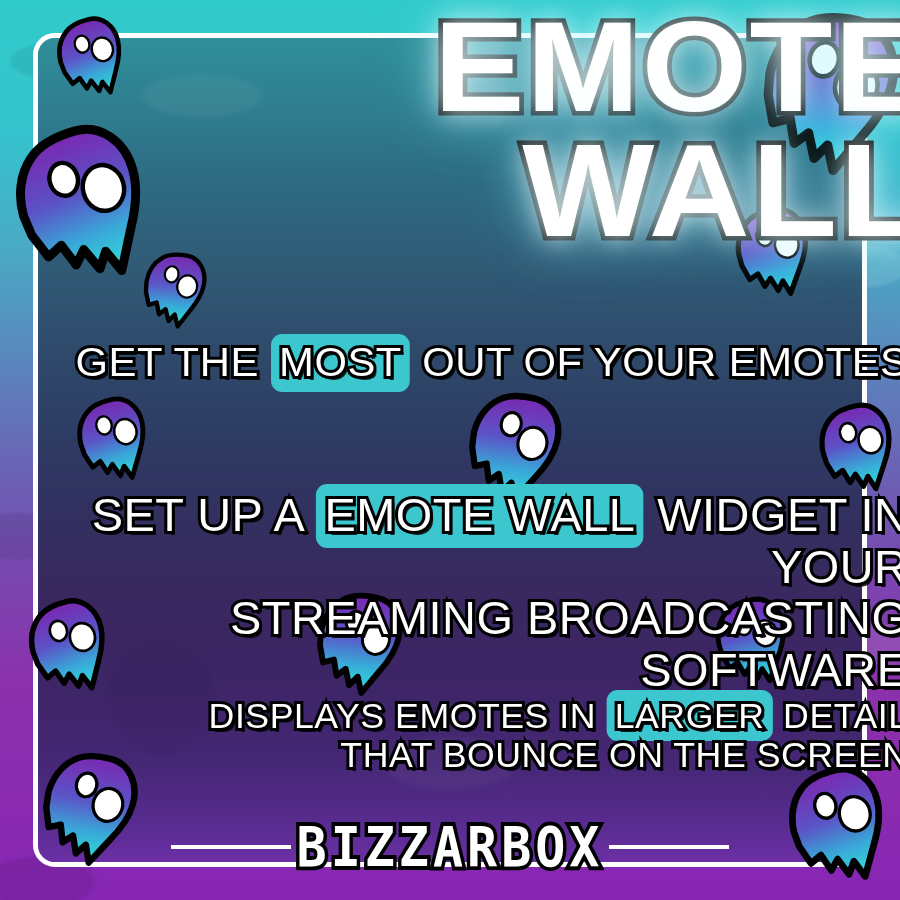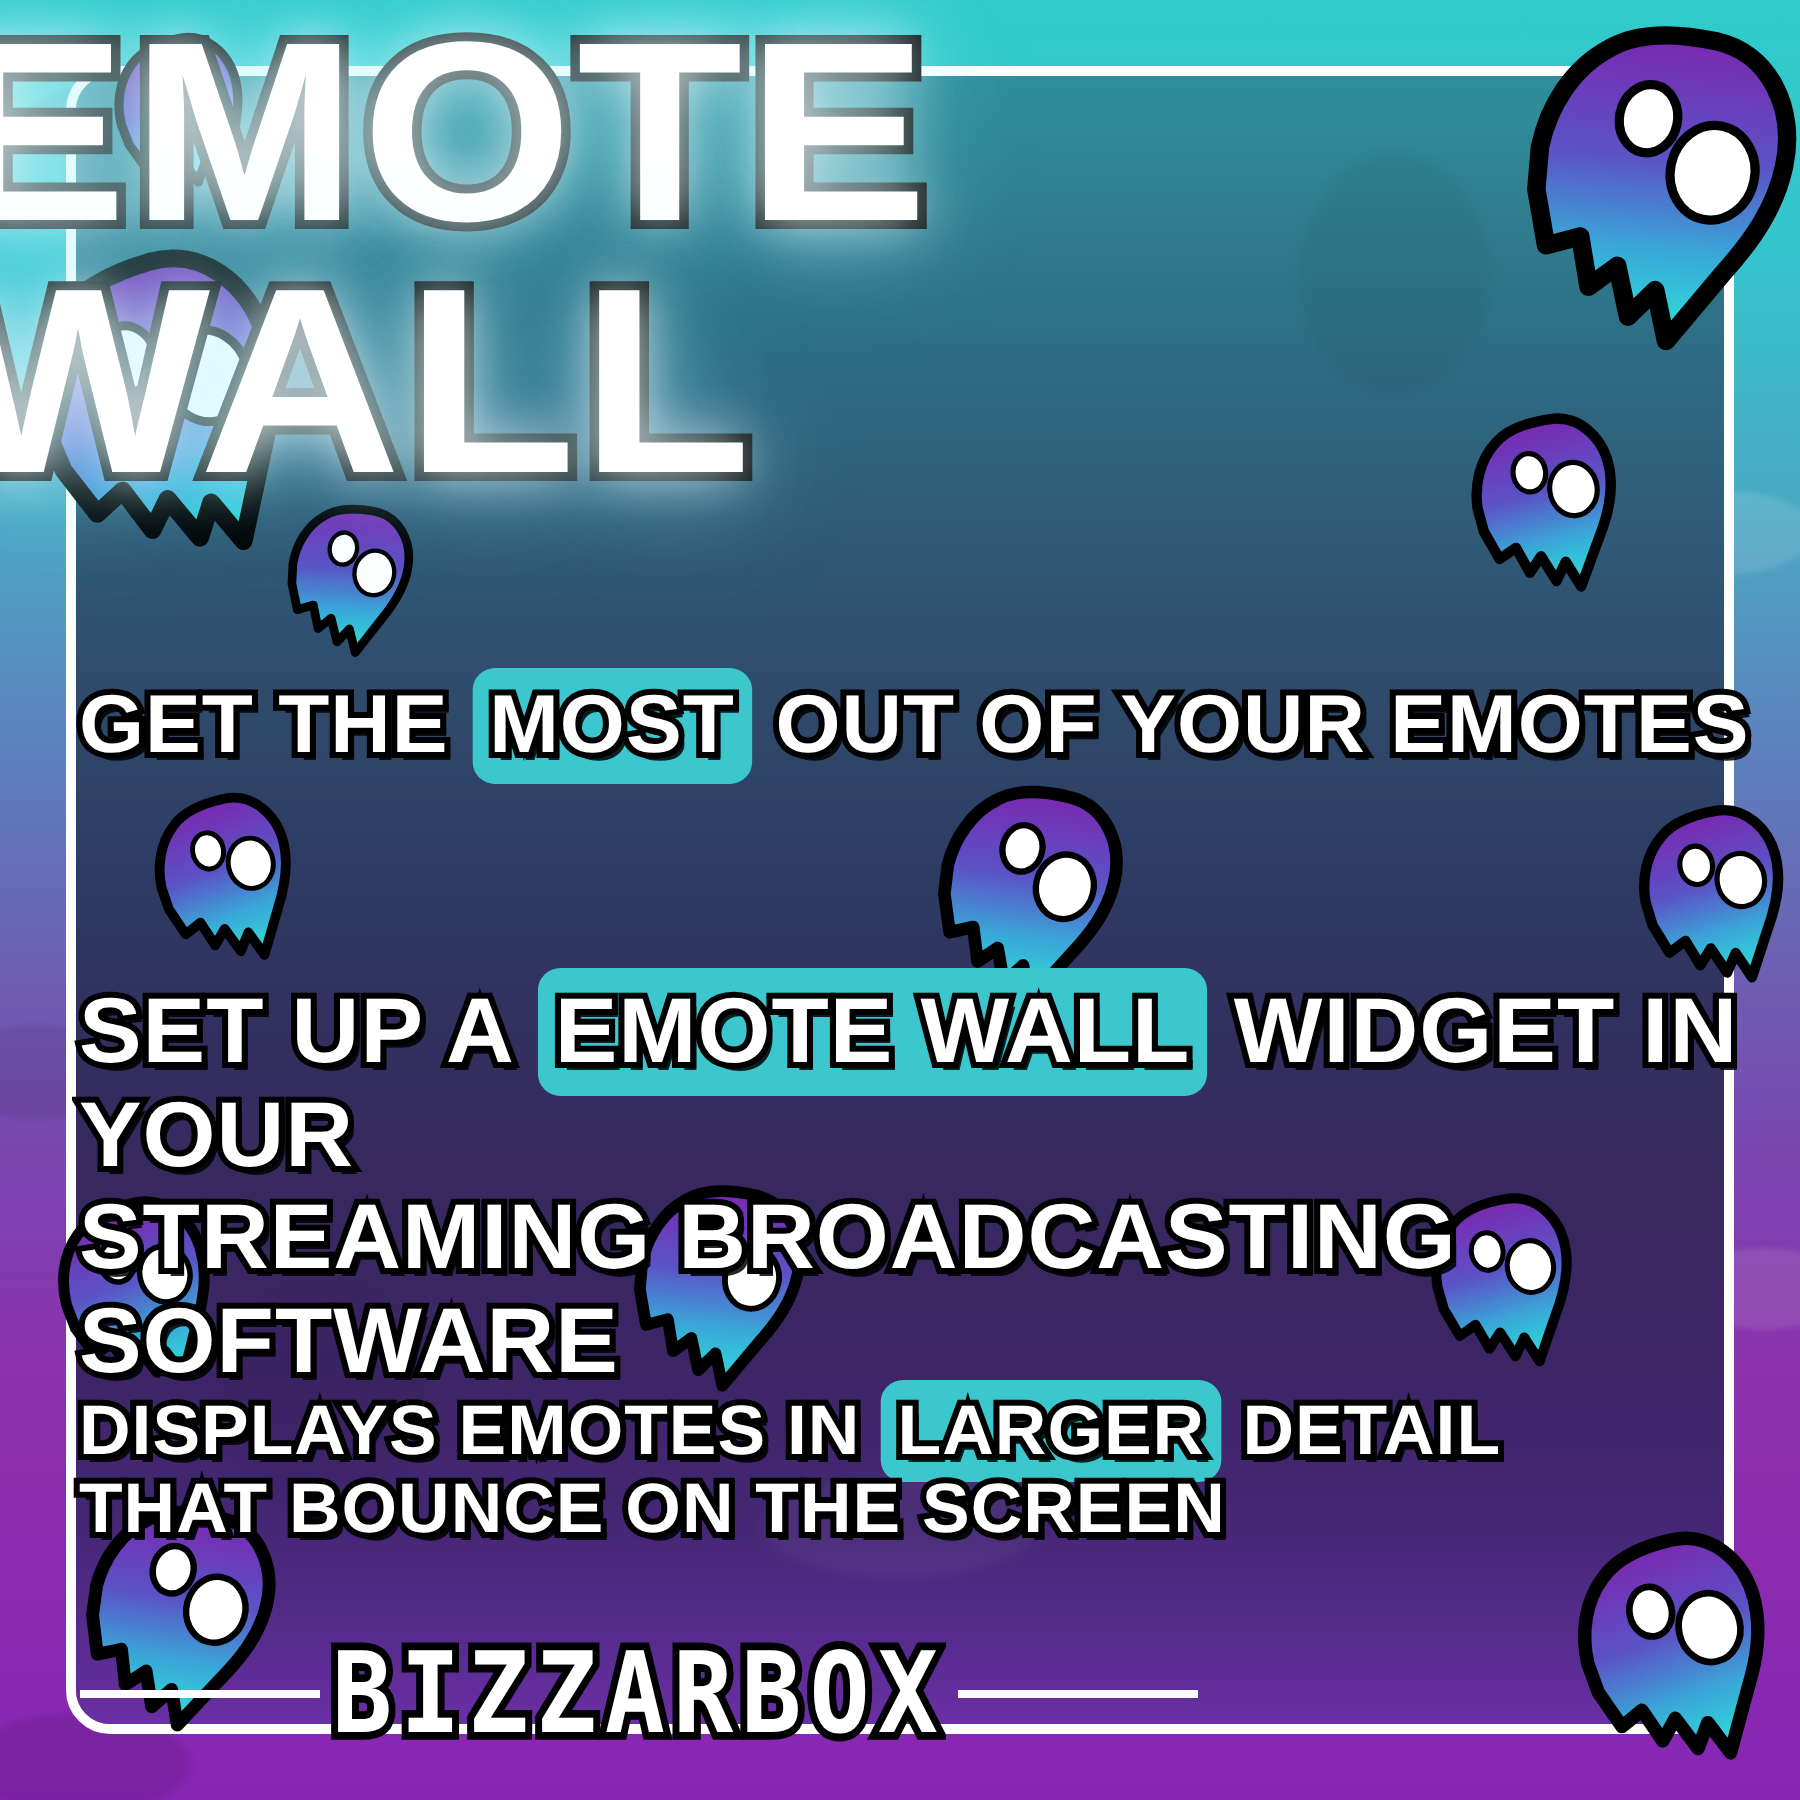--- a/index.html
+++ b/index.html
@@ -85,43 +85,43 @@
 
   
   .ghost{position:absolute;transform-origin:50% 50%;pointer-events:none;}
   .ghost svg{display:block;width:100%;height:100%;overflow:visible;}
 
   
   .content{position:absolute;inset:0;}
 
   .title-block{
     position:absolute;left:0;right:0;top:8px;
-    text-align:left;
+    text-align:right;
   }
   .title-line{
     font-family:"Liberation Sans",sans-serif;
     font-weight:bold;
     font-size:128px;
     line-height:.92;
     letter-spacing:2px;
     color:#ffffff;
     -webkit-text-stroke:9px #000000;
     paint-order:stroke fill;
     text-shadow:
       0 0 26px rgba(255,255,255,.85),
       0 0 48px rgba(160,245,255,.65),
       0 0 70px rgba(120,230,255,.45);
     transform:scaleX(1.06);
   }
   .title-line.l2{font-size:132px;margin-top:4px;}
 
   .tagline{
     position:absolute;left:0;right:0;
-    text-align:left;
-    font-weight:bold;
+    text-align:right;
+    font-weight:normal;
     color:#ffffff;
     letter-spacing:.5px;
     line-height:1.12;
     padding-left:48px;
   }
   .tagline .row{
     display:block;
     -webkit-text-stroke:6px #000;
     paint-order:stroke fill;
     text-shadow:3px 4px 0 rgba(0,0,0,.85);
@@ -143,21 +143,21 @@
     content:"";
     position:absolute;left:0;right:0;top:-6px;bottom:-6px;
     background:#3cc6cd;
     border-radius:11px;
     z-index:-1;
   }
 
   
   .brand-wrap{
     position:absolute;left:0;right:0;top:818px;
-    display:flex;align-items:center;gap:0;margin-left:40px;
+    display:flex;align-items:center;justify-content:center;gap:0;
   }
   .brand-rule{
     height:4px;background:#ffffff;flex:0 0 auto;
   }
   .brand-rule.left{width:120px;margin-right:-4px;}
   .brand-rule.right{width:120px;margin-left:-4px;}
   .brand-text{
     font-family:"DejaVu Sans Mono","Liberation Mono",monospace;
     font-weight:bold;
     font-size:50px;

